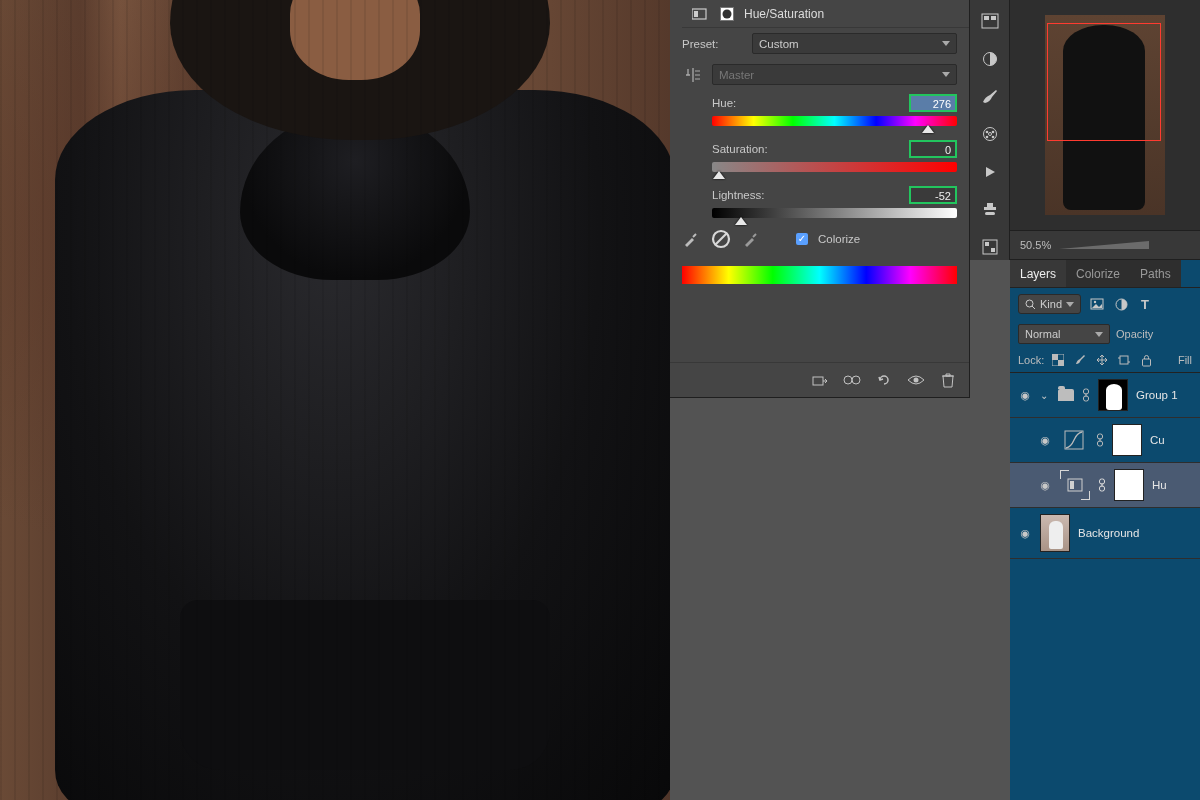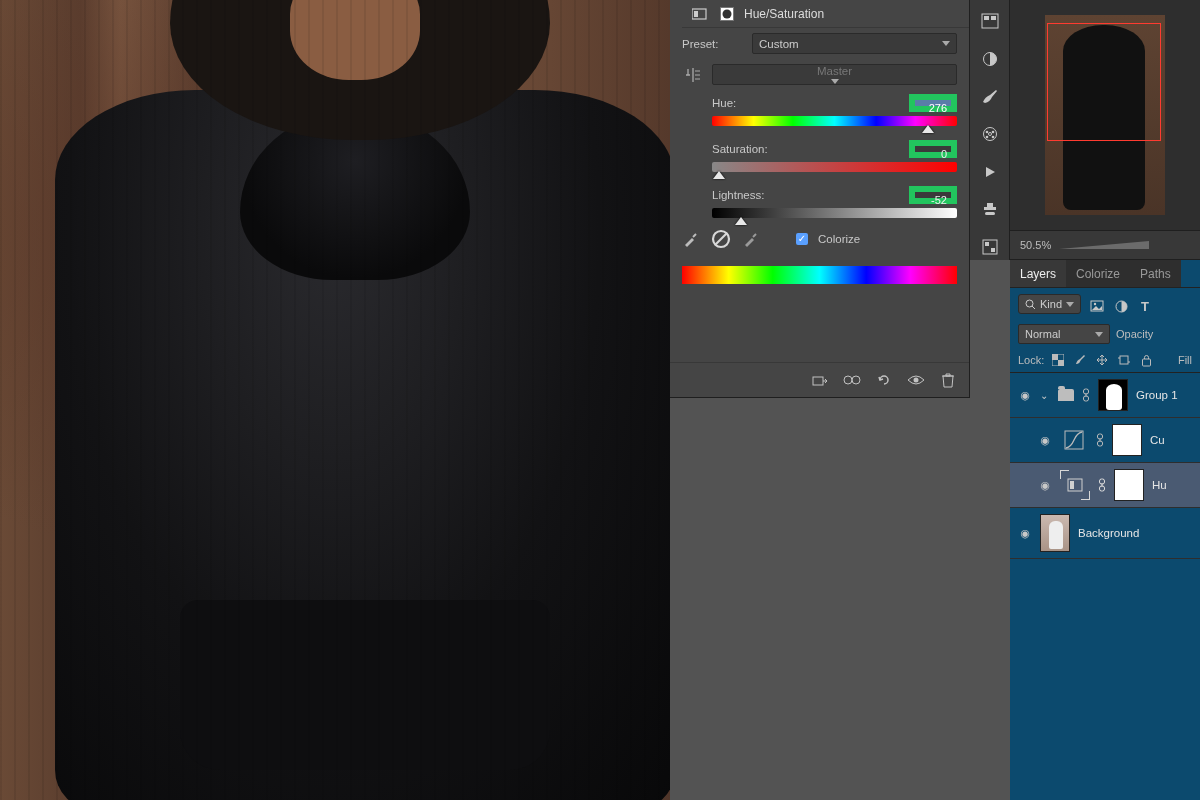--- a/index.html
+++ b/index.html
@@ -24,25 +24,25 @@
   .tiny{font-size:11px;color:#bdbdbd;}
 
   
   .panel-huesat{position:absolute;left:670px;top:0;width:300px;height:398px;background:#454545;border-right:1px solid #1f1f1f;border-bottom:1px solid #1f1f1f;}
   .hs-header{display:flex;align-items:center;height:28px;padding:0 10px;gap:8px;border-bottom:1px solid #383838;margin-left:12px;}
   .hs-icon{width:18px;height:14px;display:flex;align-items:center;justify-content:center;}
   .hs-title{font-size:12px;color:#ddd;}
   .hs-row{display:flex;align-items:center;padding:5px 12px;gap:8px;}
   .hs-label{font-size:11.5px;color:#c8c8c8;width:62px;}
   .dropdown{flex:1;height:21px;background:#3a3a3a;border:1px solid #2a2a2a;border-radius:2px;display:flex;align-items:center;justify-content:space-between;padding:0 6px;font-size:11.5px;color:#ccc;cursor:pointer;}
-  .dropdown.dim{color:#777;flex-direction:column;}
+  .dropdown.dim{color:#777;}
   .chev{width:0;height:0;border-left:4px solid transparent;border-right:4px solid transparent;border-top:5px solid #aaa;}
   .slider-row{padding:4px 12px 2px;margin-left:30px;}
   .slider-top{display:flex;justify-content:space-between;align-items:center;margin-bottom:4px;}
-  .num-field{width:48px;height:18px;background:#3a3a3a;border:6px solid #22c55e;color:#eee;font-size:11px;text-align:right;padding:0 4px;line-height:16px;}
+  .num-field{width:48px;height:18px;background:#3a3a3a;border:2px solid #22c55e;color:#eee;font-size:11px;text-align:right;padding:0 4px;line-height:16px;}
   .num-field.sel{background:#5a7da8;color:#fff;}
   .track{position:relative;height:10px;border-radius:2px;}
   .track.hue{background:linear-gradient(90deg,red,#ffff00 17%,lime 33%,cyan 50%,blue 67%,magenta 83%,red);}
   .track.sat{background:linear-gradient(90deg,#888,#ff0000);}
   .track.light{background:linear-gradient(90deg,#000,#fff);}
   .thumb{position:absolute;top:-2px;width:0;height:0;border-left:6px solid transparent;border-right:6px solid transparent;border-top:8px solid #e8e8e8;transform:translateX(-6px);filter:drop-shadow(0 0 1px #000);}
   .eyedrop-row{display:flex;align-items:center;gap:10px;padding:8px 12px;}
   .spectrum-bar{margin:8px 12px;height:18px;background:linear-gradient(90deg,red,#ffff00 17%,lime 33%,cyan 50%,blue 67%,magenta 83%,red);}
   .checkbox{width:12px;height:12px;background:#5aa0ff;border-radius:2px;display:flex;align-items:center;justify-content:center;color:#fff;font-size:10px;line-height:1;}
   .hs-foot{display:flex;justify-content:flex-end;gap:14px;padding:8px 12px;border-top:1px solid #383838;}
@@ -59,21 +59,21 @@
   .nav-mark{position:absolute;left:2px;top:8px;width:114px;height:118px;border:1.5px solid #ff3b30;}
 
   
   .zoombar{position:absolute;left:1010px;top:230px;width:190px;height:30px;background:#383838;display:flex;align-items:center;gap:8px;padding:0 10px;border-top:1px solid #1f1f1f;border-bottom:1px solid #1f1f1f;}
   
   
   .layers{position:absolute;left:1010px;top:260px;width:190px;height:540px;background:#0c4a6e;}
   .tabs{display:flex;height:28px;border-bottom:1px solid #222;}
   .tab{padding:0 10px;display:flex;align-items:center;font-size:12px;color:#999;background:#2e2e2e;cursor:pointer;}
   .tab.active{color:#eee;background:#383838;}
-  .layer-opts{display:flex;align-items:flex-end;gap:8px;padding:6px 8px;}
+  .layer-opts{display:flex;align-items:center;gap:8px;padding:6px 8px;}
   .kind-pill{display:flex;align-items:center;gap:4px;height:20px;background:#454545;border:1px solid #2a2a2a;border-radius:3px;padding:0 6px;font-size:11px;color:#ccc;}
   .opt-ico{width:16px;height:16px;display:flex;align-items:center;justify-content:center;color:#c8c8c8;}
   .blend-row,.lock-row{display:flex;align-items:center;gap:6px;padding:4px 8px;font-size:11px;color:#bbb;}
   .blend-dd{flex:1;max-width:92px;height:20px;background:#454545;border:1px solid #2a2a2a;border-radius:2px;display:flex;align-items:center;justify-content:space-between;padding:0 6px;font-size:11px;color:#ccc;}
   .layer-list{border-top:1px solid #222;}
   .layer-row{display:flex;align-items:center;gap:8px;padding:6px 8px;border-bottom:1px solid #2e2e2e;min-height:44px;}
   .layer-row.sel{background:#4a5a72;}
   .layer-row.sub{padding-left:28px;}
   .eye{width:14px;text-align:center;color:#c8c8c8;cursor:pointer;font-size:11px;}
   .caret{width:10px;color:#c8c8c8;font-size:10px;cursor:pointer;}

